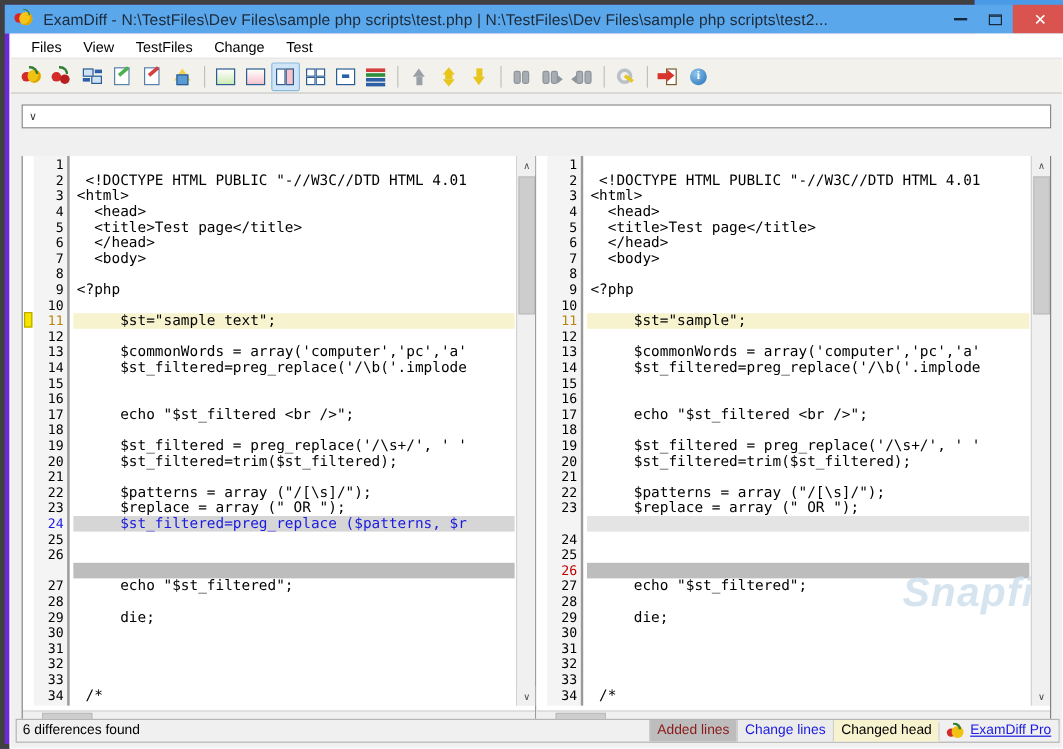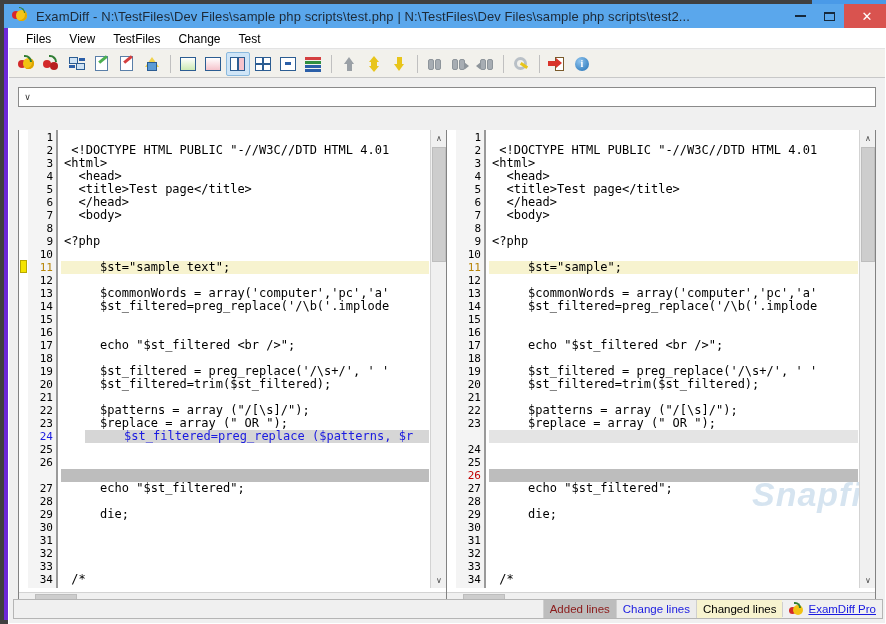--- a/index.html
+++ b/index.html
@@ -169,21 +169,21 @@
   .ln.blank{color:transparent;}
   .code{
     position:absolute;left:42px;top:0;right:17px;height:458px;
     overflow:hidden;
     font-family:"DejaVu Sans Mono","Liberation Mono",monospace;
     font-size:12px;line-height:13px;
     color:#000;white-space:pre;padding-top:1px;
   }
   .cl{height:13px;white-space:pre;padding-left:3px;}
   .cl.chg{background:#f7f3cf;}
-  .cl.add{background:#d6d6d6;color:#1a1ae0;margin-left:24px;}
+  .cl.add{background:#d6d6d6;color:#1a1ae0;}
   .cl.gapadd{background:#e4e4e4;}
   .cl.gapdel{background:#bdbdbd;}
   .cl.del{background:#bdbdbd;}
 
   
   .vscroll{
     position:absolute;right:0;top:0;width:16px;height:458px;
     background:#f0f0f0;border-left:1px solid #d3d3d3;box-sizing:border-box;
   }
   .vsbtn{
@@ -539,24 +539,25 @@
           <div class="hsbtn">‹</div>
           <div class="hthumb" style="width:42px;"></div>
           <div class="hspace"></div>
           <div class="hsbtn">›</div>
         </div>
       </div>
 
     </div>
 
     <div class="statusbar">
+      <div class="st-msg">6 differences found</div>
       <div class="st-gap"></div>
       <div class="st-cell st-added">Added lines</div>
       <div class="st-cell st-deleted">Change lines</div>
-      <div class="st-cell st-changed">Changed lines</div>
+      <div class="st-cell st-changed">Changed head</div>
       <div class="st-brand">
         <span class="brandicon">
           <i class="b-cherry"></i>
             <i class="b-apple"></i>
             <i class="b-leaf"></i>
         </span>
         <a href="#">ExamDiff Pro</a>
       </div>
     </div>
 

